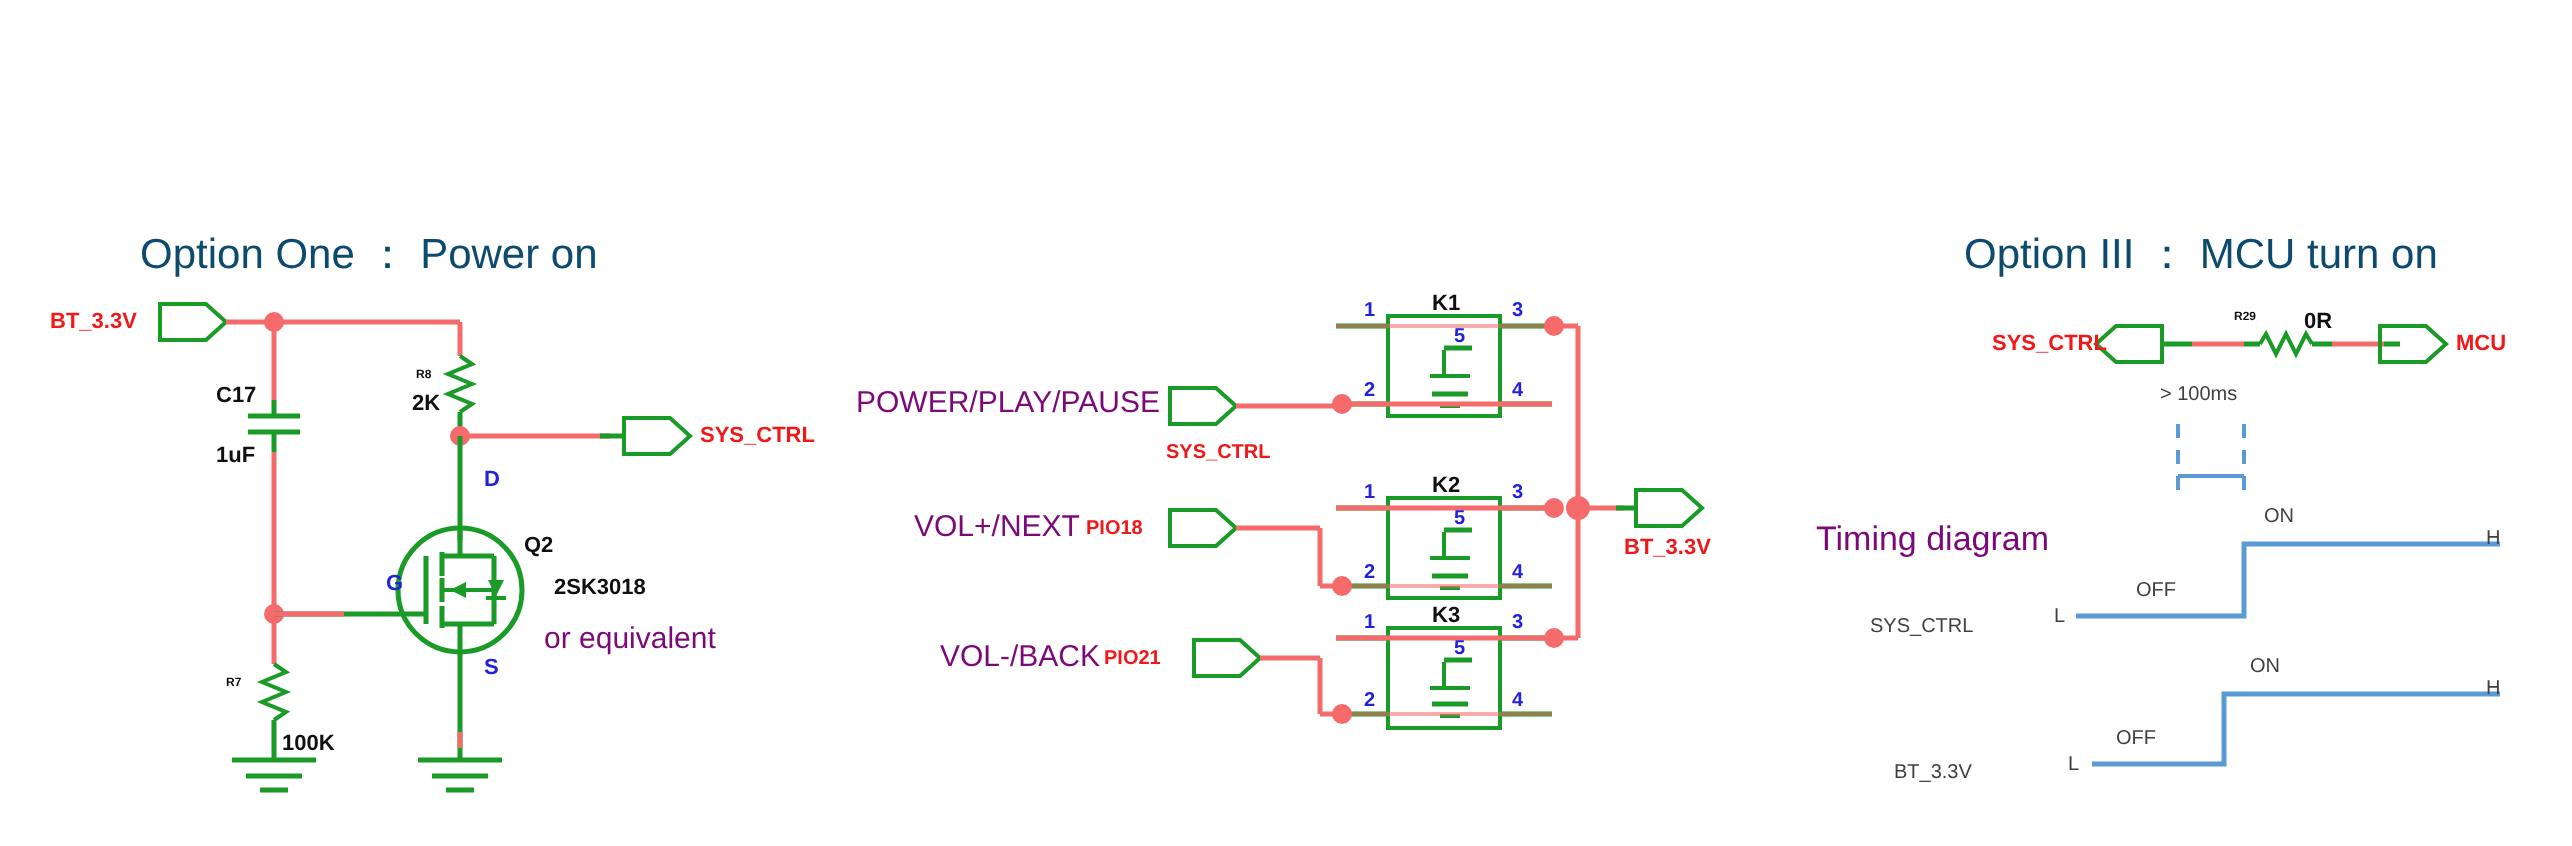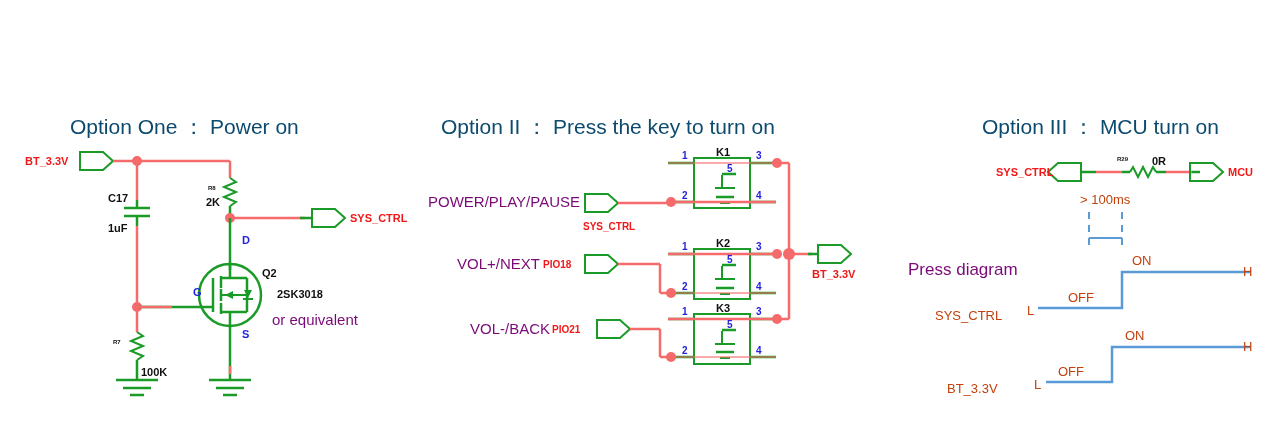--- a/index.html
+++ b/index.html
@@ -46,21 +46,21 @@
     white-space: nowrap;
     font-family: "Liberation Sans", sans-serif;
   }
   .net-red  { color: #f01818; font-size: 11px; font-weight: bold; }
   .net-red-sm { color: #f01818; font-size: 10px; font-weight: bold; }
   .pin-blue { color: #2222dd; font-size: 10px; font-weight: bold; }
   .des-blk  { color: #101010; font-size: 11px; font-weight: bold; }
   .des-tiny { color: #101010; font-size: 6px; font-weight: bold; }
   .purple   { color: #7b0a78; font-size: 15px; }
   .purple-lg{ color: #7b0a78; font-size: 17px; }
-  .purple-md{ color: #c2410c; font-size: 13px; }
+  .purple-md{ color: #404040; font-size: 10px; }
   .blue-lbl { color: #2222dd; font-size: 11px; font-weight: bold; }
 
   svg.layer {
     position: absolute;
     left: 0; top: 0;
     width: 1286px;
     height: 423px;
     overflow: visible;
   }
 </style>
@@ -224,21 +224,20 @@
       <line x1="1122" y1="212" x2="1122" y2="250" stroke="#5b9bd5" stroke-width="2" stroke-dasharray="7,6"></line>
       <line x1="1089" y1="238" x2="1122" y2="238" stroke="#5b9bd5" stroke-width="2"></line>
 
       <polyline points="1038,308 1122,308 1122,272 1250,272" fill="none" stroke="#5b9bd5" stroke-width="2.5"></polyline>
 
       <polyline points="1046,382 1112,382 1112,347 1250,347" fill="none" stroke="#5b9bd5" stroke-width="2.5"></polyline>
     </g>
   </svg>
 
   <div class="opt-heading" id="opt1-heading">Option One ： Power on</div>
-  <div class="opt-heading" id="opt2-heading">Option II ： Press the key to turn on</div>
   <div class="opt-heading" id="opt3-heading">Option III ： MCU turn on</div>
 
   <div class="lbl net-red" style="left:25px; top:155px;">BT_3.3V</div>
   <div class="lbl net-red" style="left:350px; top:212px;">SYS_CTRL</div>
 
   <div class="lbl des-blk" style="left:108px; top:192px;">C17</div>
   <div class="lbl des-blk" style="left:108px; top:222px;">1uF</div>
 
   <div class="lbl des-tiny" style="left:208px; top:185px;">R8</div>
   <div class="lbl des-blk" style="left:206px; top:196px;">2K</div>
@@ -285,21 +284,21 @@
 
   <div class="lbl net-red" style="left:812px; top:268px;">BT_3.3V</div>
 
   <div class="lbl net-red" style="left:996px; top:166px;">SYS_CTRL</div>
   <div class="lbl net-red" style="left:1228px; top:166px;">MCU</div>
   <div class="lbl des-tiny" style="left:1117px; top:156px;">R29</div>
   <div class="lbl des-blk" style="left:1152px; top:155px;">0R</div>
 
   <div class="lbl purple-md" style="left:1080px; top:192px;">&gt; 100ms</div>
 
-  <div class="lbl purple-lg" style="left:908px; top:260px;">Press diagram</div>
+  <div class="lbl purple-lg" style="left:908px; top:260px;">Timing diagram</div>
 
   <div class="lbl purple-md" style="left:935px; top:308px;">SYS_CTRL</div>
   <div class="lbl purple-md" style="left:1027px; top:303px;">L</div>
   <div class="lbl purple-md" style="left:1243px; top:264px;">H</div>
   <div class="lbl purple-md" style="left:1068px; top:290px;">OFF</div>
   <div class="lbl purple-md" style="left:1132px; top:253px;">ON</div>
 
   <div class="lbl purple-md" style="left:947px; top:381px;">BT_3.3V</div>
   <div class="lbl purple-md" style="left:1034px; top:377px;">L</div>
   <div class="lbl purple-md" style="left:1243px; top:339px;">H</div>

